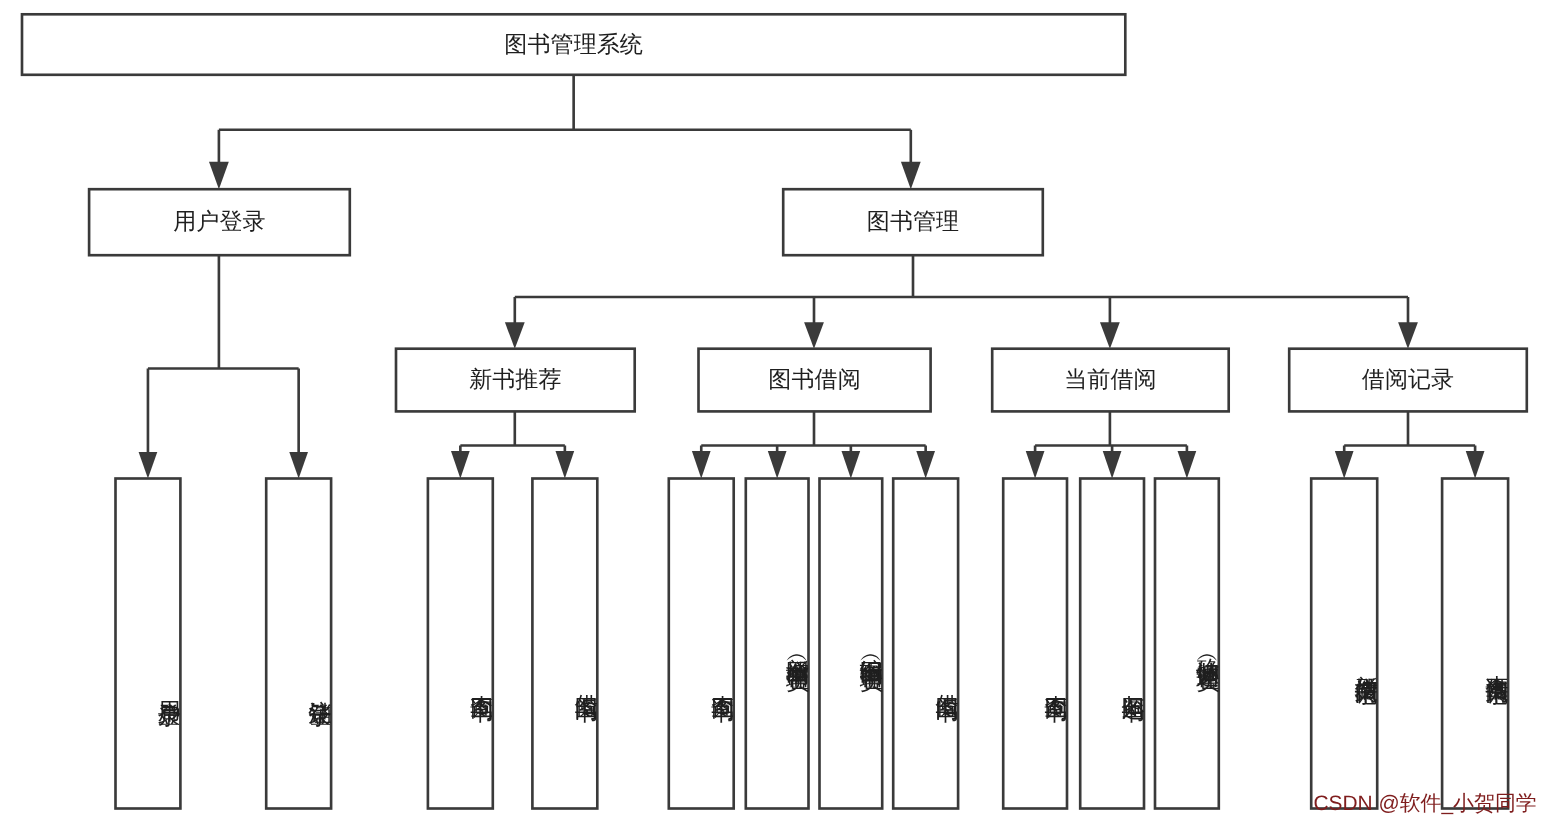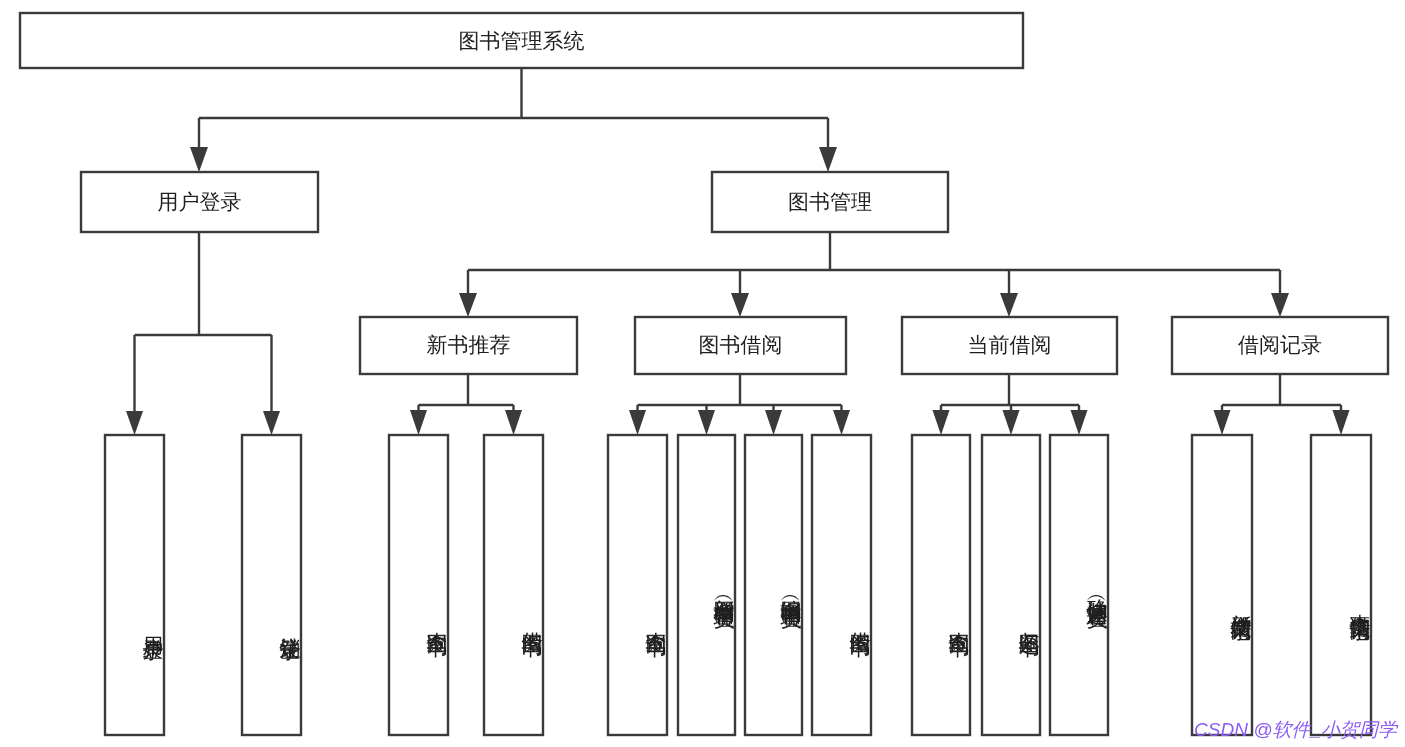--- a/index.html
+++ b/index.html
@@ -60,24 +60,23 @@
     justify-content: center;
     white-space: nowrap;
     pointer-events: none;
   }
   .watermark {
     position: absolute;
     right: 8px;
     bottom: 4px;
     font-family: "Liberation Sans", "DejaVu Sans", sans-serif;
     font-size: 19px;
-    color: #8b5cf6;
+    color: #7f1d1d;
     white-space: nowrap;
     pointer-events: none;
-    font-style: italic;
   }
 </style>
 </head>
 <body>
 
 <div id="diagram-root">
 
   <svg class="canvas" viewBox="0 0 1405 747">
 
     <g>

